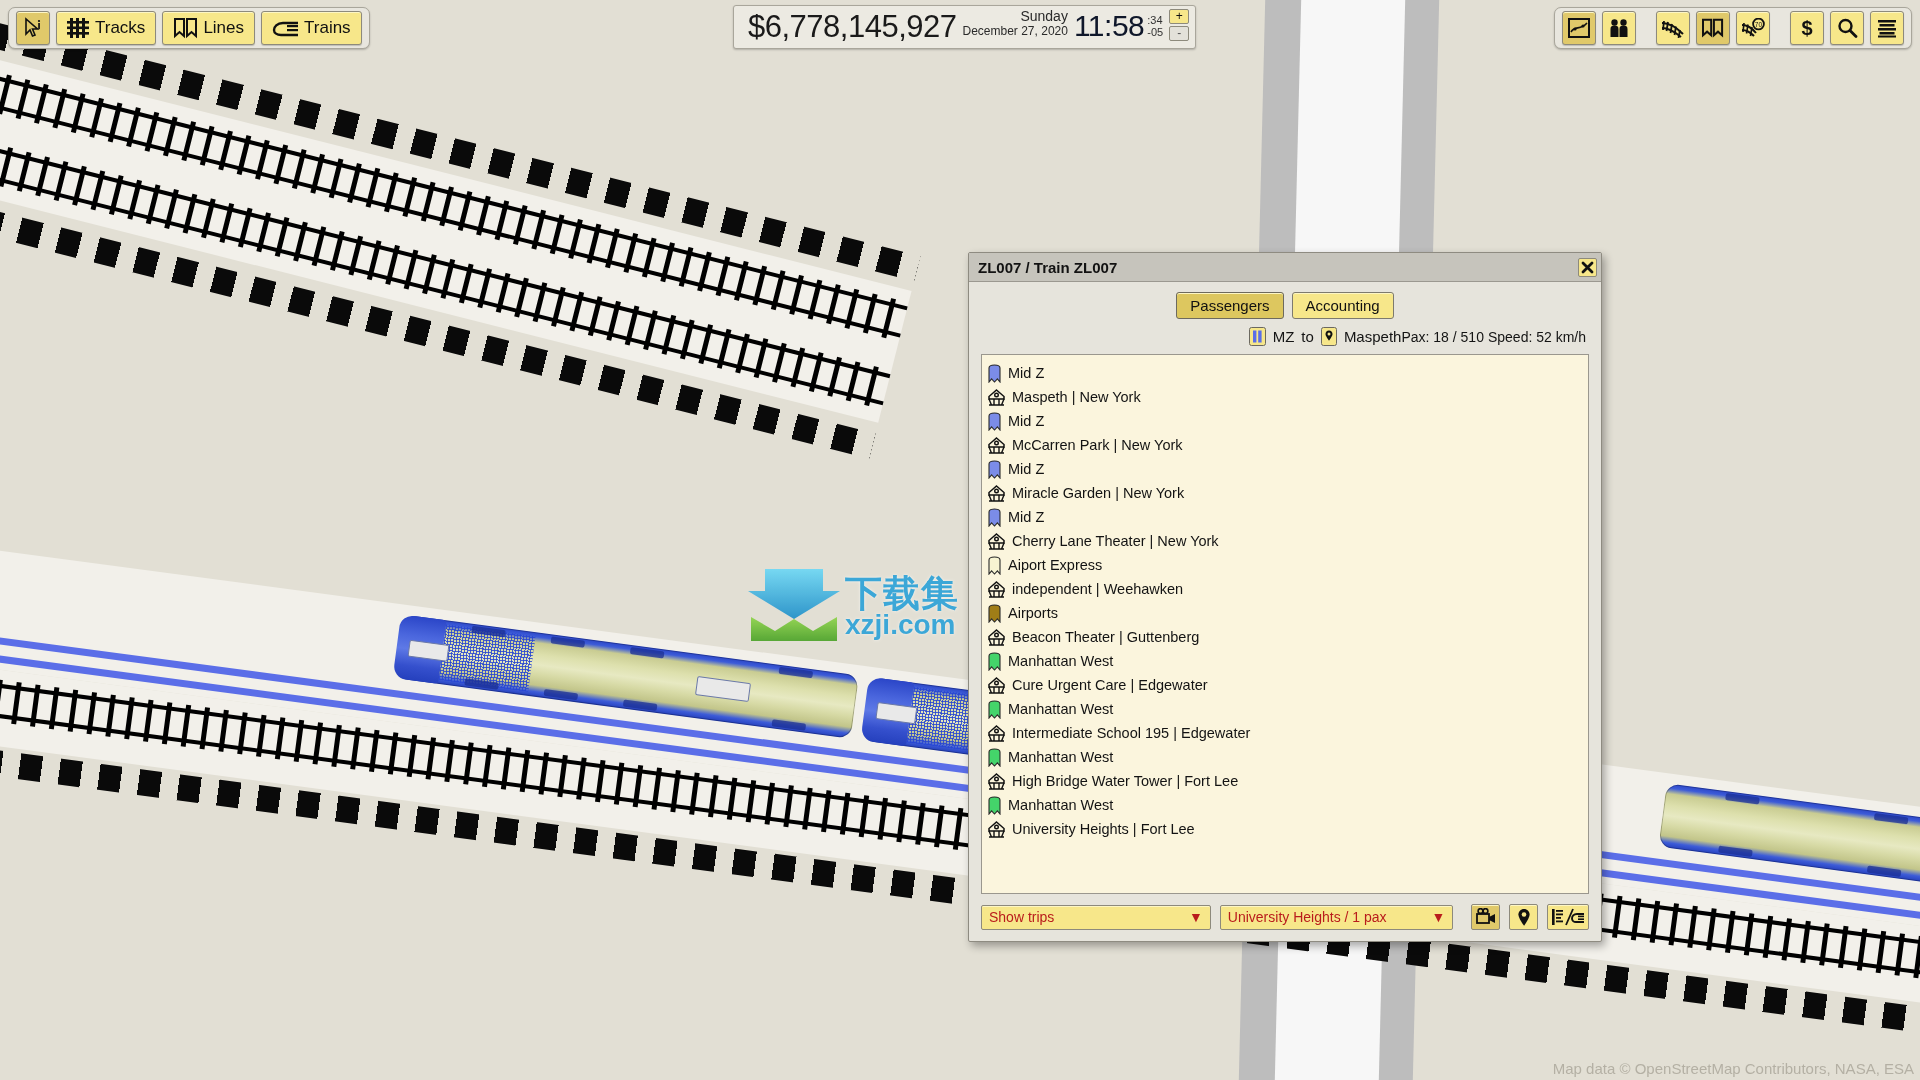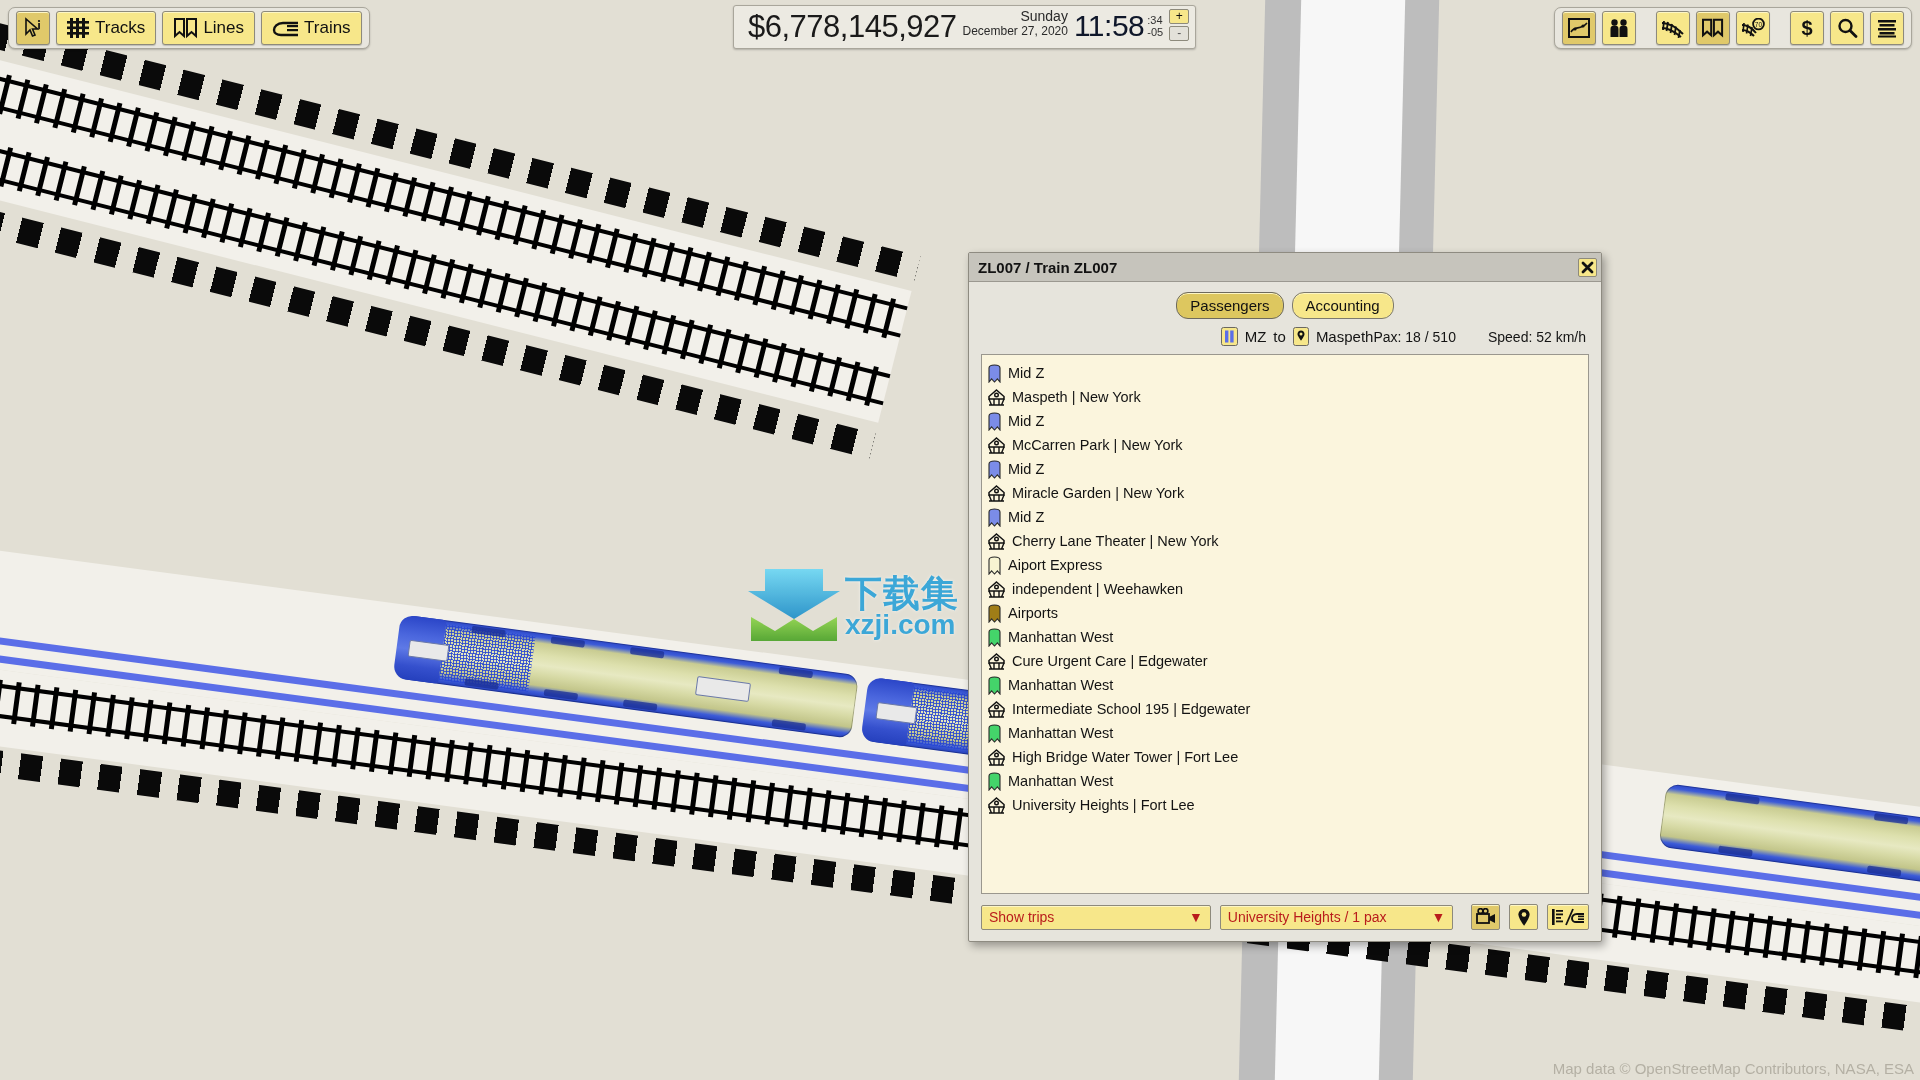--- a/index.html
+++ b/index.html
@@ -154,32 +154,32 @@
   }
   #dlg-title .t { font-size: 15px; font-weight: bold; color: #121212; }
   .closebtn {
     width: 19px; height: 19px; background: #f7e78a;
     border: 1px solid #8d8a7c; border-radius: 2px;
     display: flex; align-items: center; justify-content: center;
     cursor: pointer;
   }
   #dlg-tabs { display: flex; justify-content: center; gap: 8px; padding: 10px 0 6px; }
   .tab {
-    background: #f7e78a; border: 1px solid #7d7a6e; border-radius: 12px;
+    background: #f7e78a; border: 1px solid #7d7a6e; border-radius: 3px;
     padding: 4px 13px; font-size: 15px; color: #111; cursor: pointer;
     box-shadow: inset 0 1px 0 #fdf6c4;
   }
   .tab.active { background: #ddc75f; border-color: #6d6a5e; }
 
   #dlg-route {
     display: flex; align-items: center; justify-content: flex-end;
     padding: 2px 15px 8px 12px;
   }
   .routeleft { display: flex; align-items: center; gap: 7px; font-size: 15px; color: #141414; }
-  .routeright { font-size: 14px; color: #141414; display: flex; gap: 32px; }
+  .routeright { font-size: 14px; color: #141414; display: flex; gap: 4px; }
 
   #dlg-list {
     margin: 0 12px;
     background: #fbf5dd;
     border: 1px solid #9a978e;
     flex: 1 1 auto;
     overflow: hidden;
     padding: 6px 0 0 6px;
   }
   .li { display: flex; align-items: center; gap: 7px; height: 24px; font-size: 14.5px; color: #131313; }
@@ -545,20 +545,28 @@
           </svg>
           <span>independent | Weehawken</span>
         </div>
         <div class="li">
           <svg class="badge" viewBox="0 0 13 19">
             <path d="M1 4 C1 1.8 2.6 1 6.5 1 C10.4 1 12 1.8 12 4 L12 18 L9.4 14.8 L6.5 18 L3.6 14.8 L1 18 z" fill="#a07d17" stroke="#2b2b2b" stroke-width="1.1"></path>
           </svg>
           <span>Airports</span>
         </div>
         <div class="li">
+          <svg class="station" viewBox="0 0 17 17">
+            <path d="M8.5 1 L16 7.5 L16 10 L1 10 L1 7.5 z" fill="none" stroke="#111" stroke-width="1.5"></path>
+            <circle cx="8.5" cy="6" r="1.8" fill="none" stroke="#111" stroke-width="1.4"></circle>
+            <path d="M1 10 L3.5 16 M6 10 L6 16 M11 10 L11 16 M16 10 L13.5 16 M1 16 L16 16" fill="none" stroke="#111" stroke-width="1.4"></path>
+          </svg>
+          <span>Beacon Theater | Guttenberg</span>
+        </div>
+        <div class="li">
           <svg class="badge" viewBox="0 0 13 19">
             <path d="M1 4 C1 1.8 2.6 1 6.5 1 C10.4 1 12 1.8 12 4 L12 18 L9.4 14.8 L6.5 18 L3.6 14.8 L1 18 z" fill="#44d46a" stroke="#2b2b2b" stroke-width="1.1"></path>
           </svg>
           <span>Manhattan West</span>
         </div>
         <div class="li">
           <svg class="station" viewBox="0 0 17 17">
             <path d="M8.5 1 L16 7.5 L16 10 L1 10 L1 7.5 z" fill="none" stroke="#111" stroke-width="1.5"></path>
             <circle cx="8.5" cy="6" r="1.8" fill="none" stroke="#111" stroke-width="1.4"></circle>
             <path d="M1 10 L3.5 16 M6 10 L6 16 M11 10 L11 16 M16 10 L13.5 16 M1 16 L16 16" fill="none" stroke="#111" stroke-width="1.4"></path>

